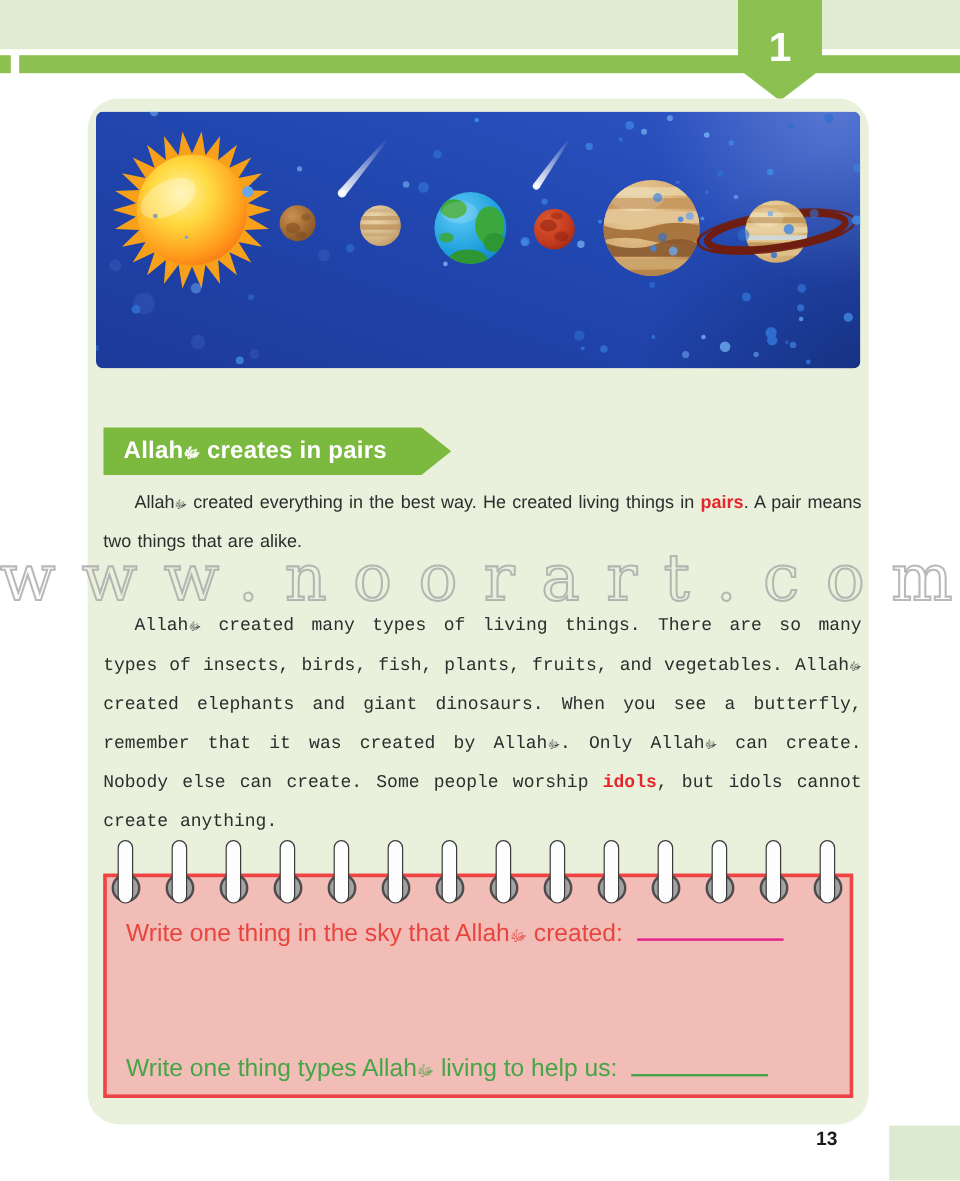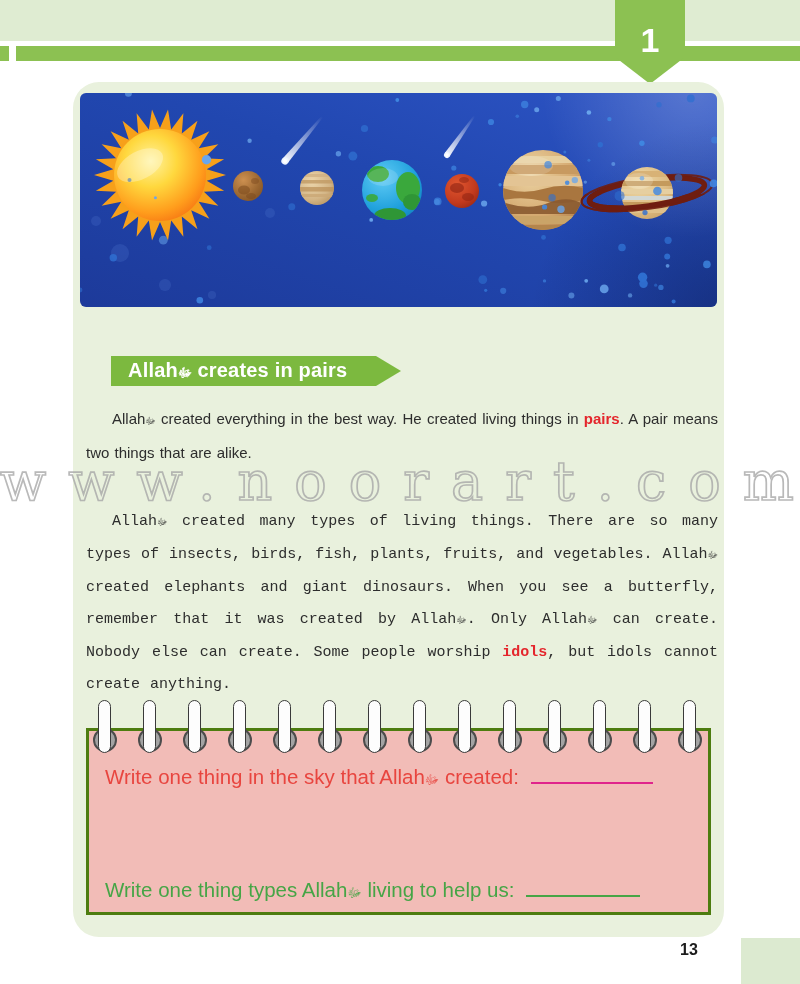--- a/index.html
+++ b/index.html
@@ -12,35 +12,35 @@
   .bar{position:absolute;left:16px;top:46px;width:784px;height:15px;background:#8cc152;}
   .ribbon{position:absolute;left:615px;top:0;width:70px;height:84px;background:#8cc152;
           clip-path:polygon(0 0,100% 0,100% 68%,50% 100%,0 68%);
           display:flex;justify-content:center;align-items:flex-end;}
   .ribbon span{color:#fff;font-size:34px;font-weight:bold;padding-bottom:27px;line-height:1;}
 
   
   .card{position:absolute;left:73px;top:82px;width:651px;height:855px;background:#e9f1dd;border-radius:26px;}
   .banner{position:absolute;left:7px;top:11px;width:637px;height:214px;border-radius:6px;overflow:hidden;}
 
-  .heading{position:absolute;left:13px;top:274px;width:290px;height:30px;background:#7cb93f;
+  .heading{position:absolute;left:13px;top:274px;width:290px;height:40px;background:#7cb93f;
            clip-path:polygon(0 0,265px 0,290px 50%,265px 100%,0 100%);
-           display:flex;align-items:center;padding-left:0;margin-left:25px;}
+           display:flex;align-items:center;padding-left:0;}
   .heading .htxt{color:#ffffff;font-weight:bold;font-size:20px;margin-left:17px;letter-spacing:.2px;}
 
   .para{position:absolute;left:13px;width:632px;margin:0;font-size:15px;line-height:32px;color:#2d2d2d;
         text-align:justify;text-indent:26px;word-spacing:1px;}
   .p1{top:321px;}
   .p2{top:424px;font-family:Liberation Mono, monospace;}
   .run-em{font-weight:bold;color:#e4262c;}
   .run-hon{font-size:.62em;}
 
   
   .nb-box{position:absolute;left:13px;top:646px;width:625px;height:187px;background:#f2bcb7;
-          border:3px solid #4d7c0f;box-sizing:border-box;z-index:1;}
+          border:3px solid #ef4444;box-sizing:border-box;z-index:1;}
   .rings{position:absolute;left:0;top:618px;width:651px;height:58px;z-index:2;}
   .ring{position:absolute;top:0;width:24px;height:58px;}
   .grommet{position:absolute;left:0;top:28px;width:24px;height:24px;border-radius:50%;
            background:#a3a3a3;border:2px solid #4c4c4c;box-sizing:border-box;}
   .loop{position:absolute;left:5px;top:0;width:13px;height:53px;background:#fdfdfd;
         border:1.5px solid #3a3a3a;border-radius:8px;box-sizing:border-box;}
 
   .qrow{position:absolute;left:16px;right:14px;display:flex;align-items:baseline;white-space:nowrap;
         font-size:20.5px;}
   .q1{top:33px;color:#e8453f;}

